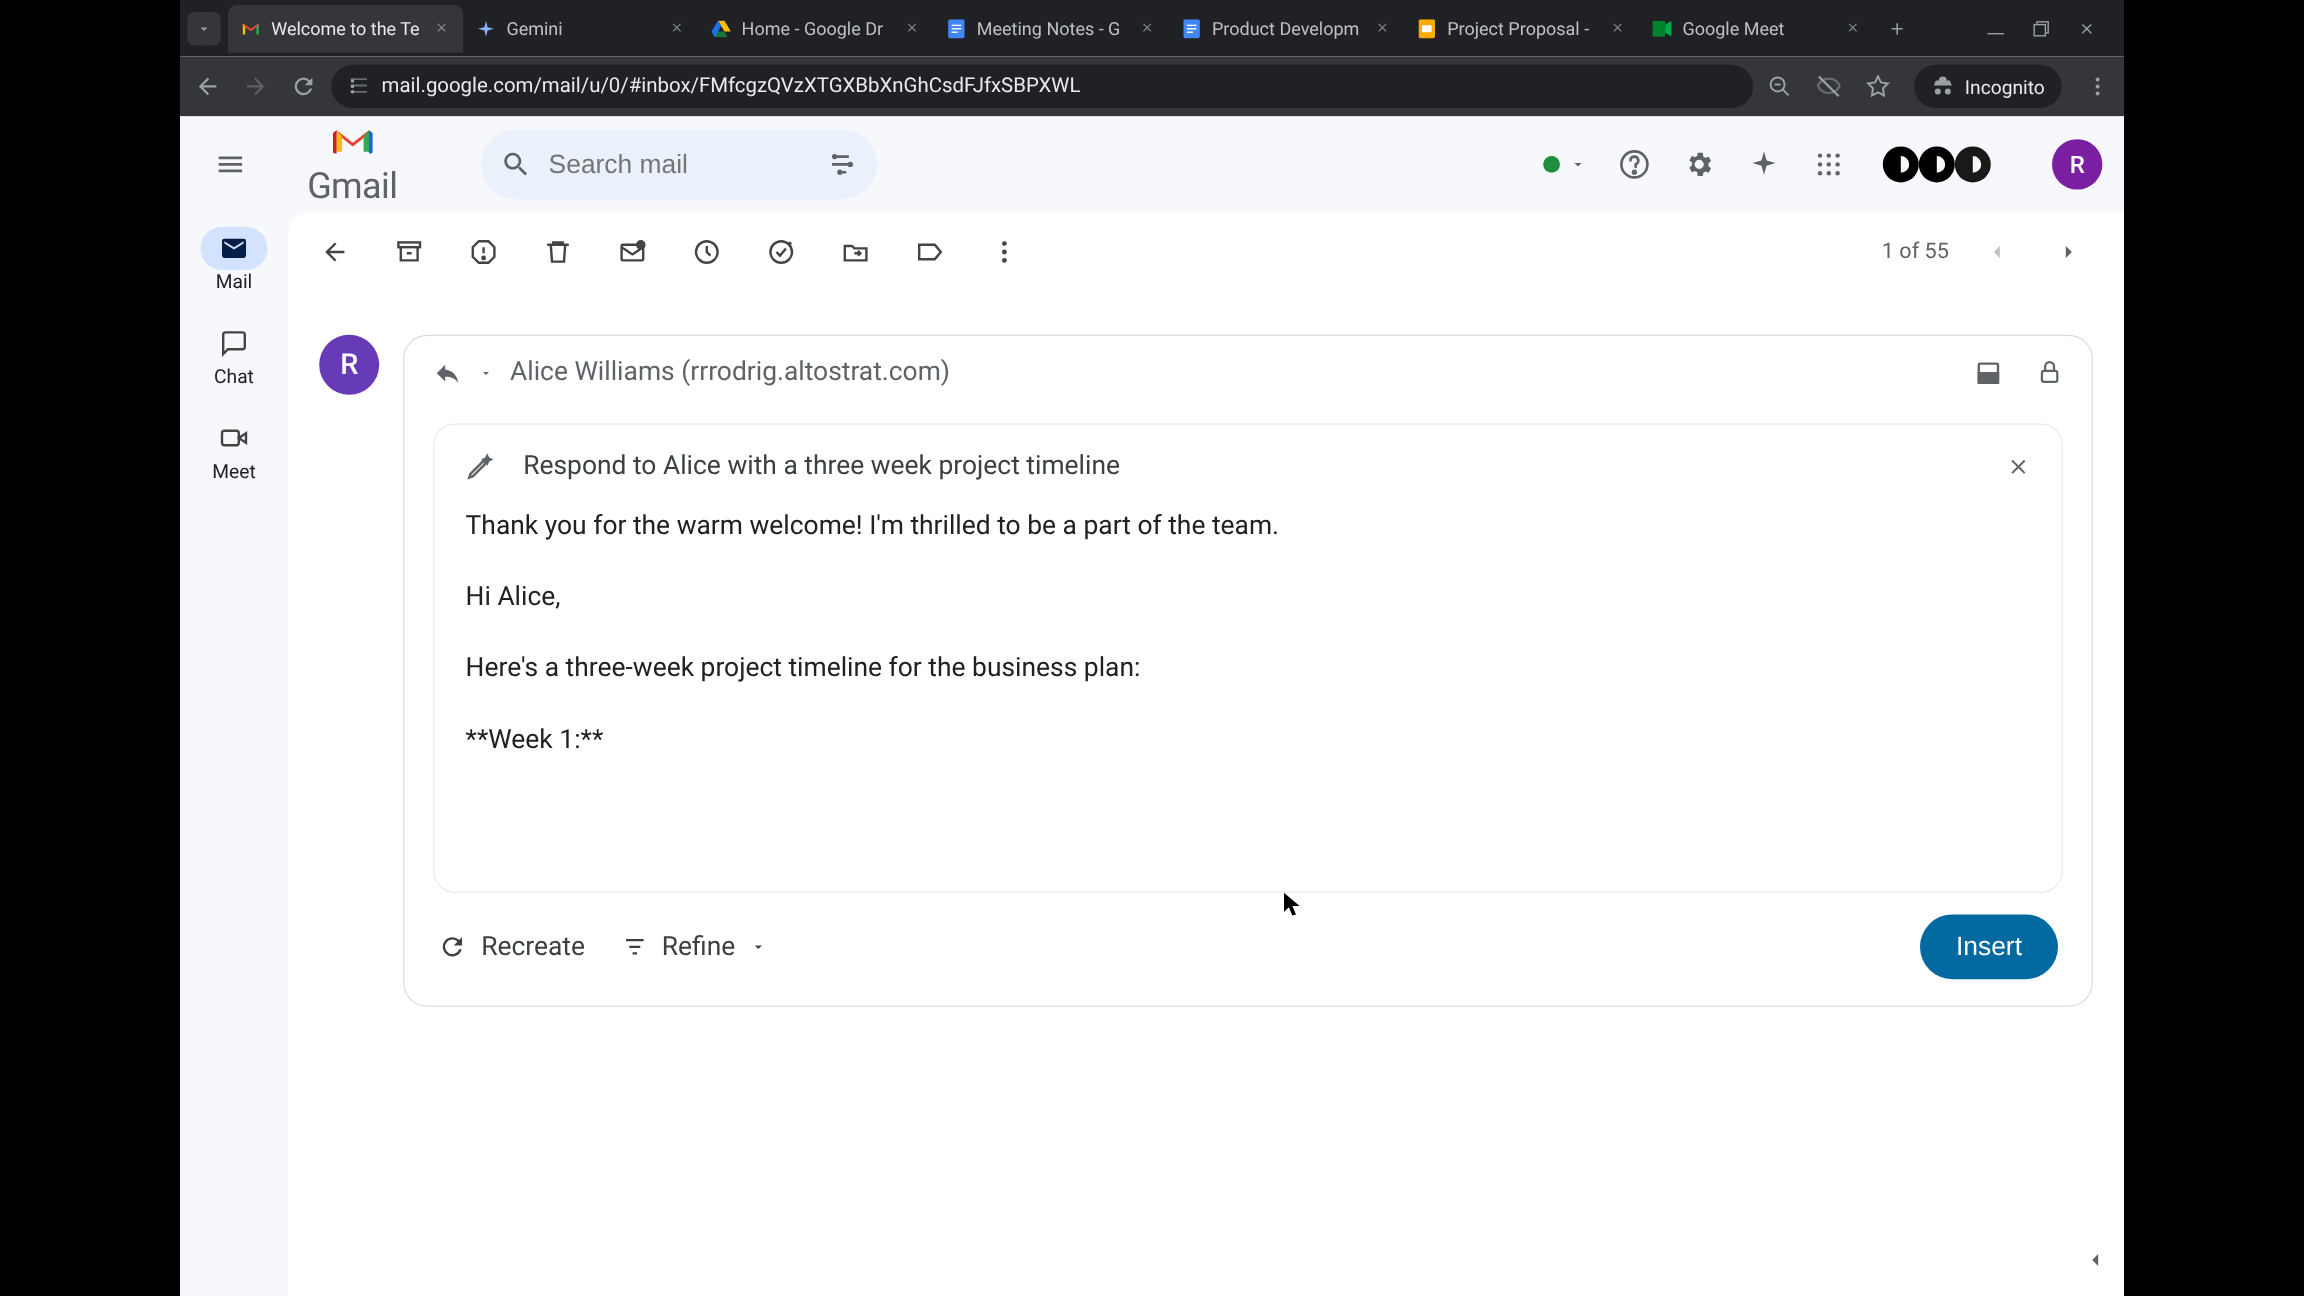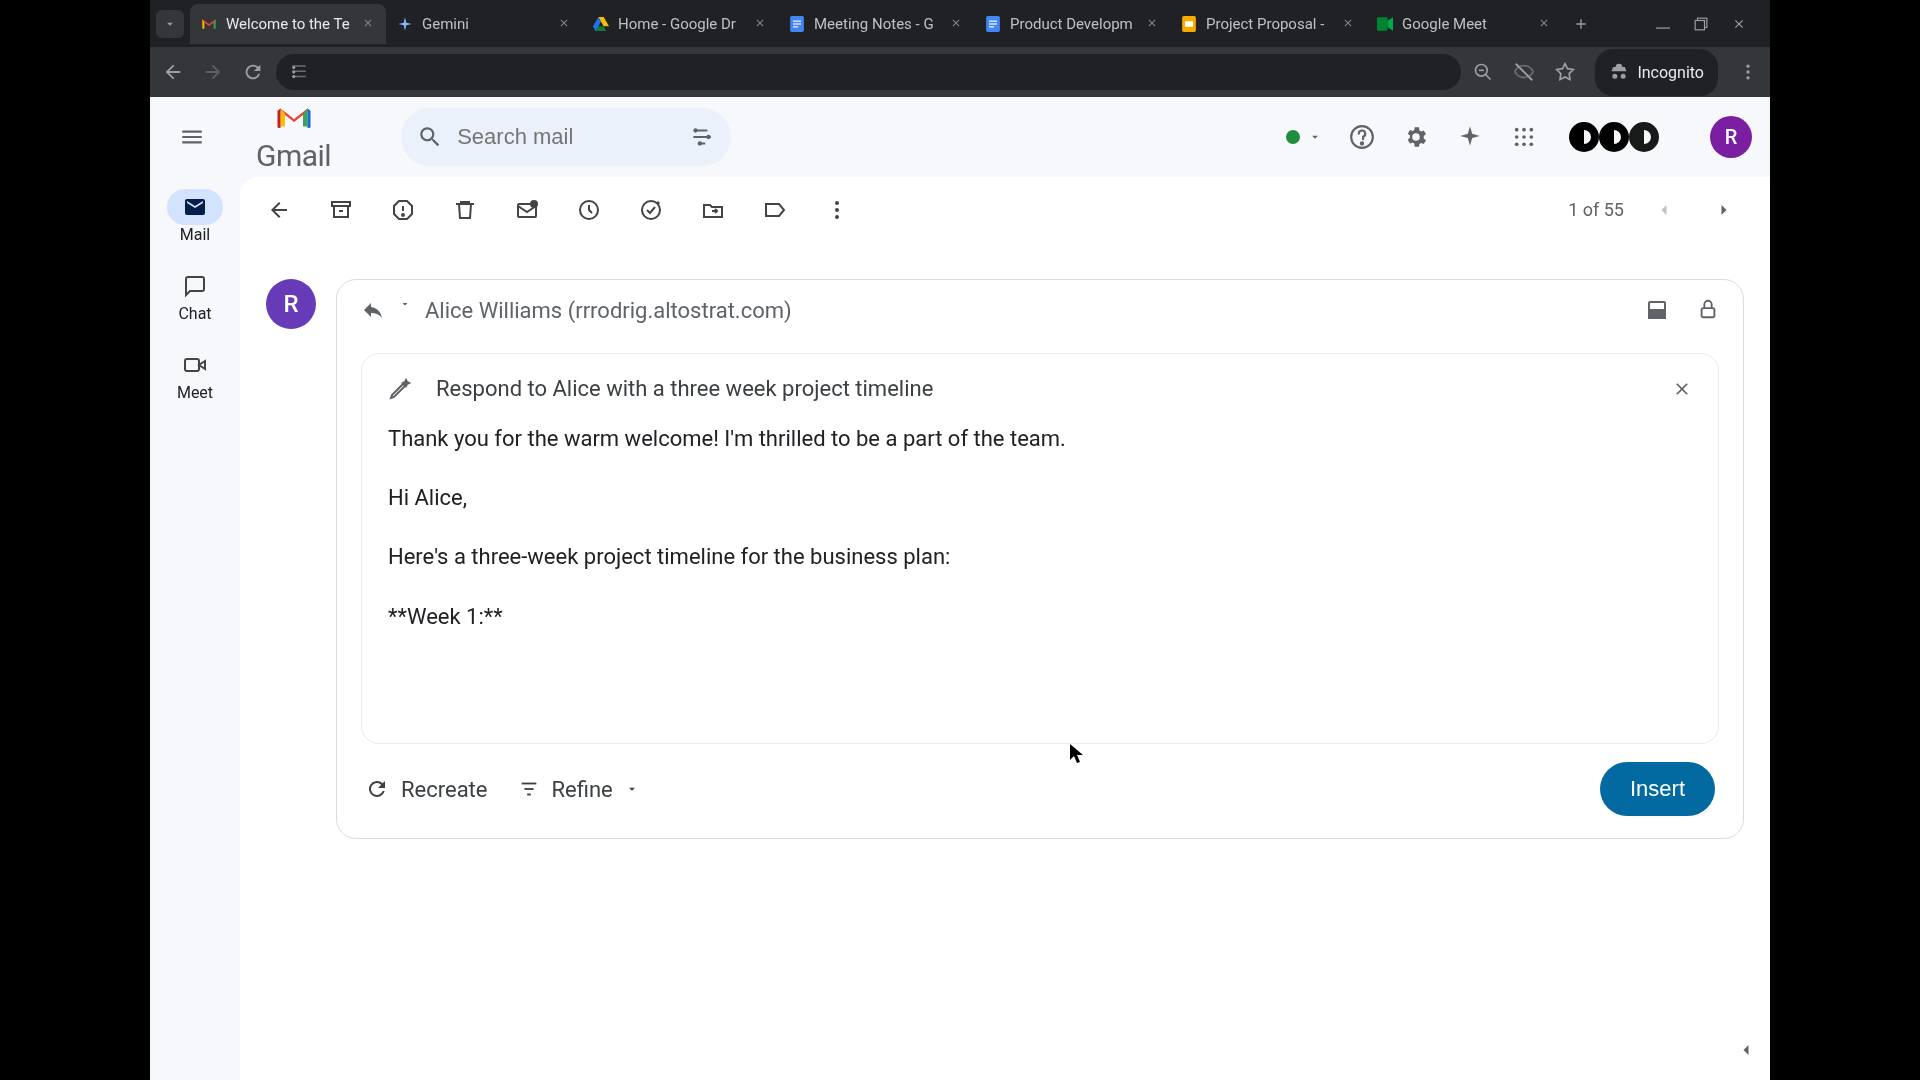--- a/index.html
+++ b/index.html
@@ -74,21 +74,21 @@
     display:flex;
     align-items:center;
     padding:0 14px;
     gap:10px;
     color:#e8eaed;
     font-size:17px;
   }
   .addr-icons-right { display:flex; gap:20px; align-items:center; }
   .incognito-chip {
     background:#202124;
-    height:47px;
+    height:36px;
     border-radius:18px;
     display:flex; align-items:center;
     padding:0 14px;
     gap:8px;
     color:#e8eaed;
     font-size:16px;
   }
   
   .gmail-app {
     flex:1;
@@ -167,20 +167,21 @@
     border:1px solid #dadce0;
     border-radius:20px;
     display:flex;
     flex-direction:column;
     min-height:560px;
     position:relative;
     background:#fff;
   }
   .reply-head {
     display:flex;
+    align-items:center;
     padding:18px 24px;
     gap:14px;
     color:#5f6368;
     font-size:22px;
   }
   .reply-head-icons-right { margin-left:auto; display:flex; gap:28px;}
   .compose-inner {
     margin: 12px 24px 0 24px;
     border:1px solid #e8eaed;
     border-radius:18px;
@@ -390,20 +391,21 @@
     </div>
     <div class="addr-url-box">
       <span>
           <svg width="18" height="18" viewBox="0 0 24 24" fill="#9aa0a6">
             <path d="M3 17h18v2H3zm0-7h18v2H3zm0-7h18v2H3z" opacity=".6"></path>
             <circle cx="5" cy="6" r="2"></circle>
             <circle cx="5" cy="12" r="2"></circle>
             <circle cx="5" cy="18" r="2"></circle>
           </svg>
         </span>
+      <span>mail.google.com/mail/u/0/#inbox/FMfcgzQVzXTGXBbXnGhCsdFJfxSBPXWL</span>
     </div>
     <div class="addr-icons-right">
       <span>
           <svg width="20" height="20" viewBox="0 0 24 24" fill="#9aa0a6">
             <circle cx="10" cy="10" r="7" fill="none" stroke="#9aa0a6" stroke-width="2"></circle>
             <line x1="15" y1="15" x2="21" y2="21" stroke="#9aa0a6" stroke-width="2"></line>
             <line x1="7" y1="10" x2="13" y2="10" stroke="#9aa0a6" stroke-width="2"></line>
           </svg>
         </span>
       <span>

